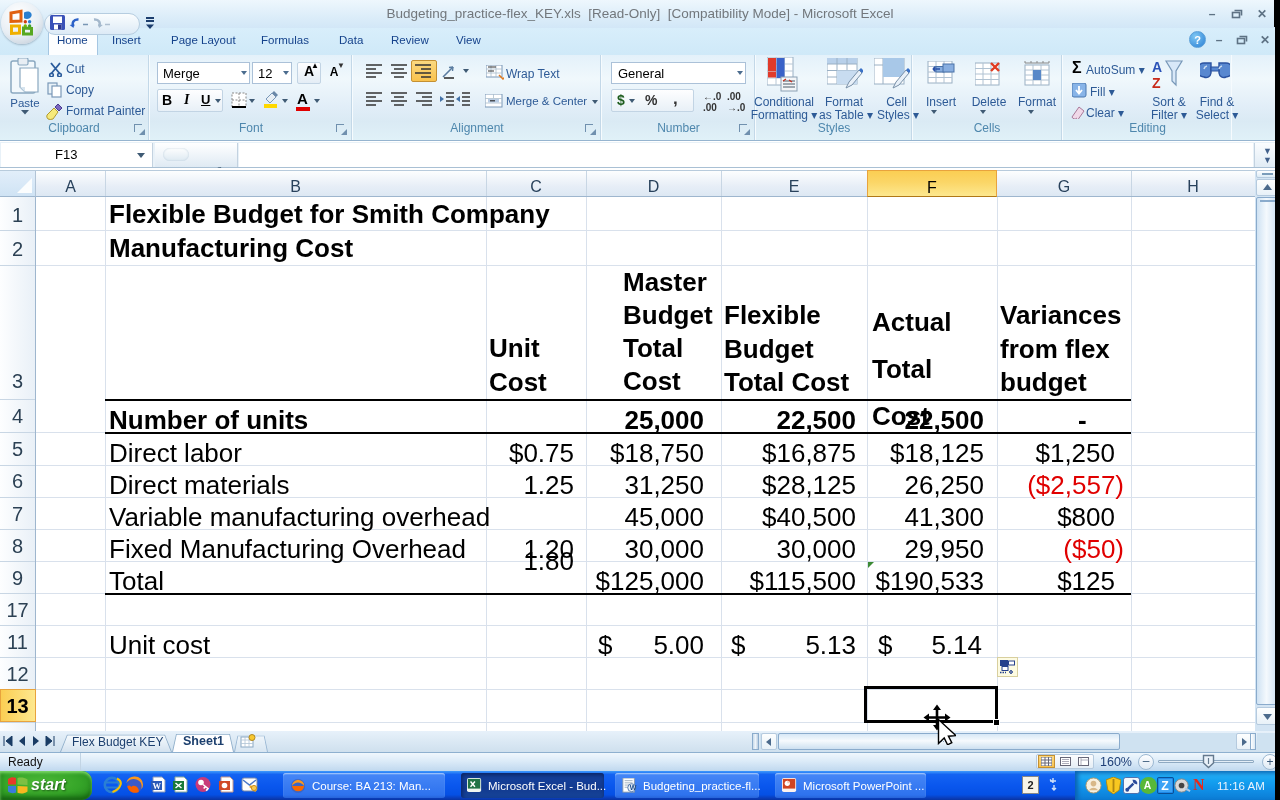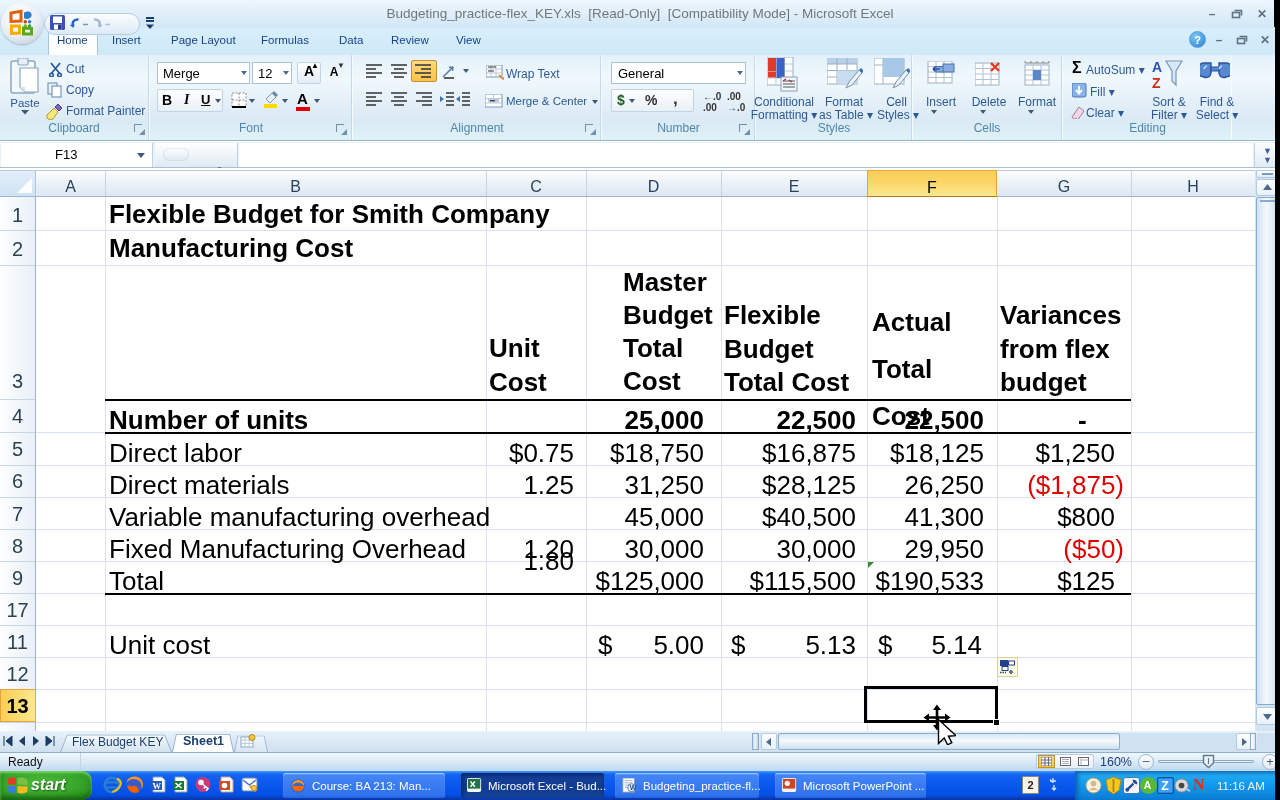--- a/index.html
+++ b/index.html
@@ -466,21 +466,21 @@
  <div class="abs celltxt" style="right:576px;top:270px;">$18,750</div>
  <div class="abs celltxt" style="right:424px;top:270px;">$16,875</div>
  <div class="abs celltxt" style="right:296px;top:270px;">$18,125</div>
  <div class="abs celltxt" style="right:165px;top:270px;">$1,250</div>
 
  <div class="abs celltxt" style="left:109px;top:302px;">Direct materials</div>
  <div class="abs celltxt" style="right:706px;top:302px;">1.25</div>
  <div class="abs celltxt" style="right:576px;top:302px;">31,250</div>
  <div class="abs celltxt" style="right:424px;top:302px;">$28,125</div>
  <div class="abs celltxt" style="right:296px;top:302px;">26,250</div>
- <div class="abs celltxt red" style="right:156px;top:302px;">($1,875)</div>
+ <div class="abs celltxt red" style="right:156px;top:302px;">($2,557)</div>
 
  <div class="abs celltxt" style="left:109px;top:334px;">Variable manufacturing overhead</div>
  <div class="abs celltxt" style="right:706px;top:334px;margin-top:44px;">1.80</div>
  <div class="abs celltxt" style="right:576px;top:334px;">45,000</div>
  <div class="abs celltxt" style="right:424px;top:334px;">$40,500</div>
  <div class="abs celltxt" style="right:296px;top:334px;">41,300</div>
  <div class="abs celltxt" style="right:165px;top:334px;">$800</div>
 
  <div class="abs celltxt" style="left:109px;top:366px;">Fixed Manufacturing Overhead</div>
  <div class="abs celltxt" style="right:706px;top:366px;">1.20</div>

